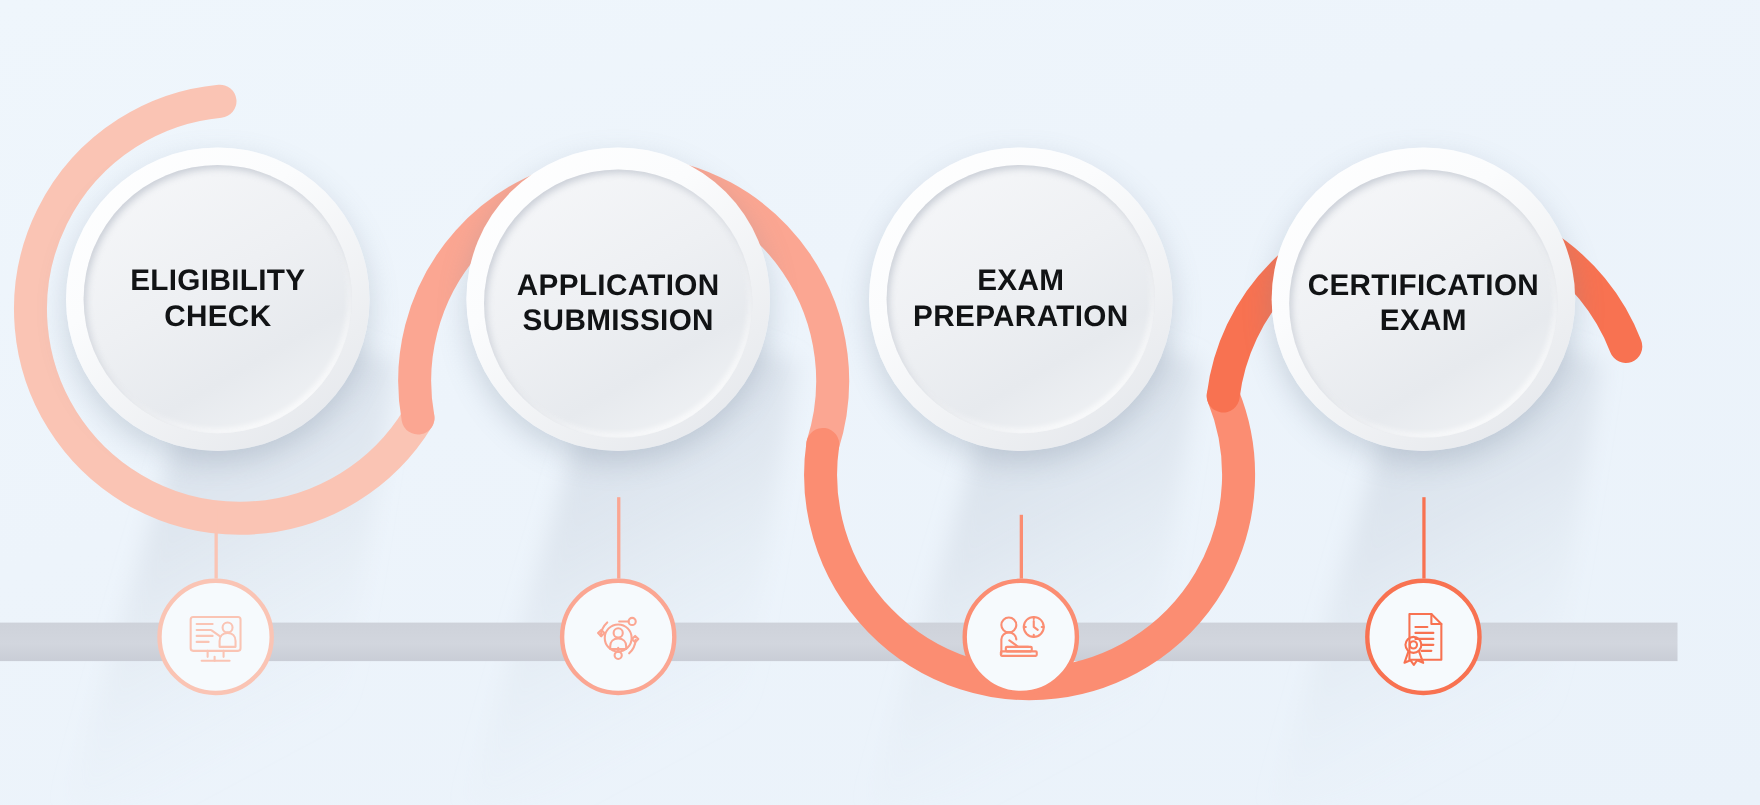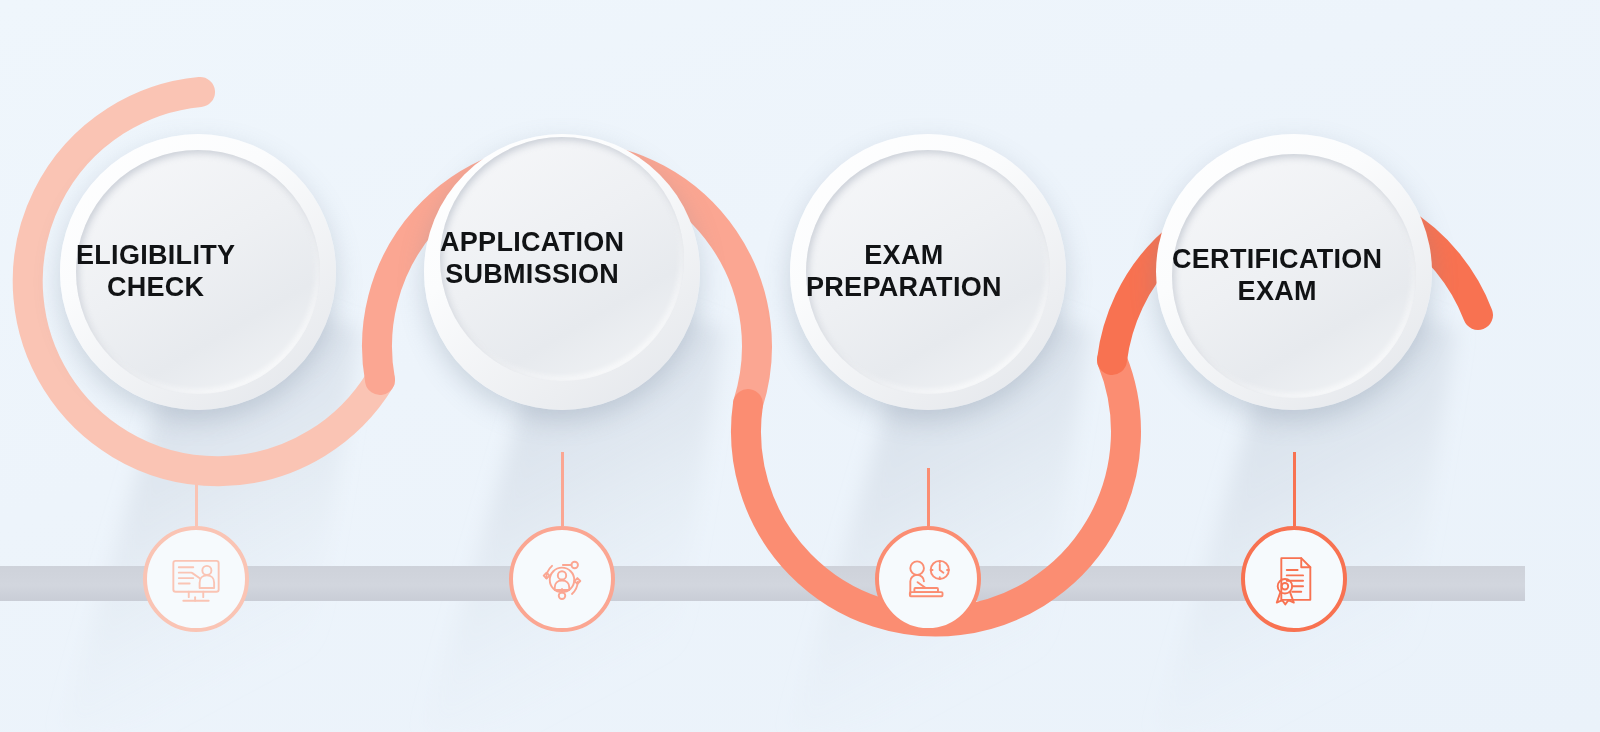--- a/index.html
+++ b/index.html
@@ -49,21 +49,21 @@
     box-shadow: 0 10px 26px rgba(120,135,155,0.30);
   }
   .disc-inner {
     position: absolute;
     border-radius: 50%;
     background: linear-gradient(150deg, #f7f8fa 0%, #eef0f3 45%, #e7eaee 70%, #f3f5f7 100%);
     box-shadow: inset 2px 3px 7px rgba(150,160,175,0.45),
                 inset -2px -3px 6px rgba(255,255,255,0.95);
     display: flex;
     align-items: center;
-    justify-content: flex-start;
+    justify-content: center;
   }
   .node-label {
     text-align: center;
     font-weight: 700;
     color: #111315;
     line-height: 1.18;
     letter-spacing: 0.3px;
     font-size: 27px;
     white-space: pre-line;
     user-select: none;
@@ -133,21 +133,21 @@
   <div id="nodes-host">
       <div class="node" style="left: 60px; top: 134px; width: 276px; height: 276px;">
         <div class="disc-outer" style="left: 0px; top: 0px; width: 100%; height: 100%;"></div>
         <div class="disc-inner" style="left: 16px; top: 16px; width: 244px; height: 244px;">
           <div class="node-label">ELIGIBILITY
 CHECK</div>
         </div>
       </div>
       <div class="node" style="left: 424px; top: 134px; width: 276px; height: 276px;">
         <div class="disc-outer" style="left: 0px; top: 0px; width: 100%; height: 100%;"></div>
-        <div class="disc-inner" style="left: 16px; top: 3px; width: 244px; height: 244px;">
+        <div class="disc-inner" style="left: 16px; top: 20px; width: 244px; height: 244px;">
           <div class="node-label">APPLICATION
 SUBMISSION</div>
         </div>
       </div>
       <div class="node" style="left: 790px; top: 134px; width: 276px; height: 276px;">
         <div class="disc-outer" style="left: 0px; top: 0px; width: 100%; height: 100%;"></div>
         <div class="disc-inner" style="left: 16px; top: 16px; width: 244px; height: 244px;">
           <div class="node-label">EXAM
 PREPARATION</div>
         </div>

